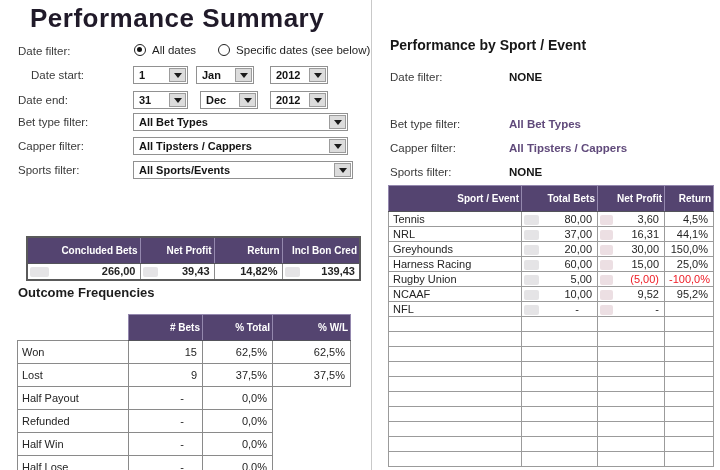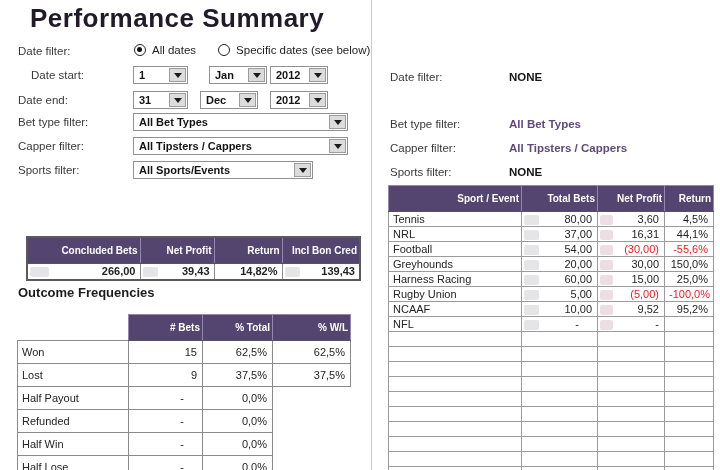--- a/index.html
+++ b/index.html
@@ -85,21 +85,21 @@
     <span>Specific dates (see below)</span>
   </div>
 
   <div class="abs flabel" style="left:31px; top:69px;">Date start:</div>
   <div class="combo" style="left:133px; top:66px; width:55px;">
     <span class="combo-text">1</span>
     <span class="combo-btn">
         <span class="tri"></span>
       </span>
   </div>
-  <div class="combo" style="left:209px; top:66px; width:58px;">
+  <div class="combo" style="left:196px; top:66px; width:58px;">
     <span class="combo-text">Jan</span>
     <span class="combo-btn">
         <span class="tri"></span>
       </span>
   </div>
   <div class="combo" style="left:270px; top:66px; width:58px;">
     <span class="combo-text">2012</span>
     <span class="combo-btn">
         <span class="tri"></span>
       </span>
@@ -135,21 +135,21 @@
 
   <div class="abs flabel" style="left:18px; top:140px;">Capper filter:</div>
   <div class="combo" style="left:133px; top:137px; width:215px;">
     <span class="combo-text">All Tipsters / Cappers</span>
     <span class="combo-btn">
         <span class="tri"></span>
       </span>
   </div>
 
   <div class="abs flabel" style="left:18px; top:164px;">Sports filter:</div>
-  <div class="combo" style="left:133px; top:161px; width:180px;">
+  <div class="combo" style="left:133px; top:161px; width:220px;">
     <span class="combo-text">All Sports/Events</span>
     <span class="combo-btn">
         <span class="tri"></span>
       </span>
   </div>
 
 
   <table class="abs bpl-table">
     <colgroup>
         <col style="width:113px">
@@ -248,20 +248,21 @@
         <td class="absent total-label">Total</td>
         <td class="num bold">24</td>
         <td class="num bold">100,0%</td>
         <td class="absent"></td>
       </tr>
     </tbody>
   </table>
 
   <div class="abs divider"></div>
 
+  <div class="abs r-heading">Performance by Sport / Event</div>
 
   <div class="abs r-label" style="top:71px;">Date filter:</div>
   <div class="abs r-value" style="top:71px;">NONE</div>
 
   <div class="abs r-label" style="top:118px;">Bet type filter:</div>
   <div class="abs r-value purple" style="top:118px;">All Bet Types</div>
 
   <div class="abs r-label" style="top:142px;">Capper filter:</div>
   <div class="abs r-value purple" style="top:142px;">All Tipsters / Cappers</div>
 
@@ -292,26 +293,20 @@
           <td class="num"><span class="val">4,5%</span></td>
         </tr>
 
         <tr>
           <td class="label">NRL</td>
           <td class="num"><span class="databar gray"></span><span class="val">37,00</span></td>
           <td class="num"><span class="databar pink"></span><span class="val">16,31</span></td>
           <td class="num"><span class="val">44,1%</span></td>
         </tr>
 
-        <tr>
-          <td class="label">Football</td>
-          <td class="num"><span class="databar gray"></span><span class="val">54,00</span></td>
-          <td class="num"><span class="databar pink"></span><span class="val neg">(30,00)</span></td>
-          <td class="num"><span class="val neg">-55,6%</span></td>
-        </tr>
 
         <tr>
           <td class="label">Greyhounds</td>
           <td class="num"><span class="databar gray"></span><span class="val">20,00</span></td>
           <td class="num"><span class="databar pink"></span><span class="val">30,00</span></td>
           <td class="num"><span class="val">150,0%</span></td>
         </tr>
 
         <tr>
           <td class="label">Harness Racing</td>

